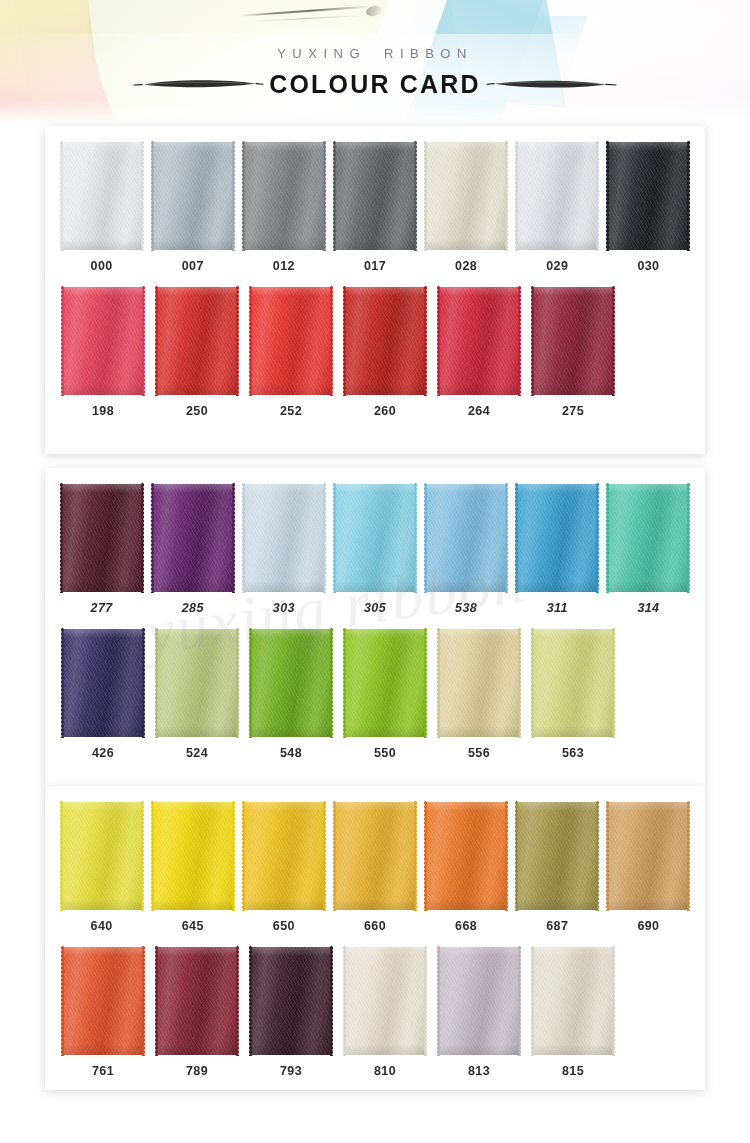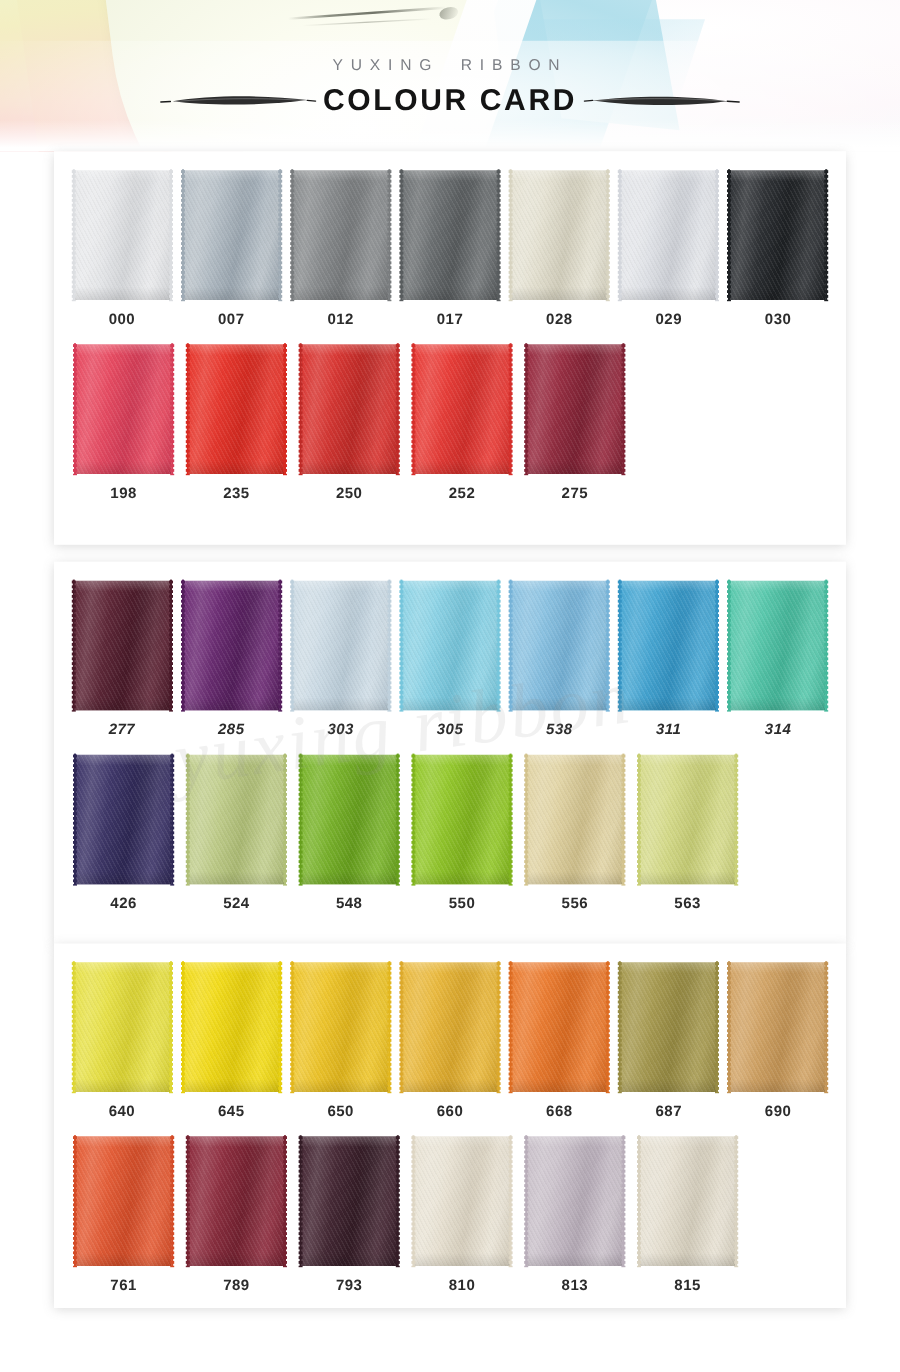--- a/index.html
+++ b/index.html
@@ -325,33 +325,20 @@
             <div class="topband"></div>
             <div class="botband"></div>
           </div>
           <div class="picot picot-l" style="background-image: radial-gradient(circle, rgb(214, 61, 88) 0px, rgb(214, 61, 88) 1.7px, rgba(255, 255, 255, 0) 1.9px);"></div>
           <div class="picot picot-r" style="background-image: radial-gradient(circle, rgb(214, 61, 88) 0px, rgb(214, 61, 88) 1.7px, rgba(255, 255, 255, 0) 1.9px);"></div>
         </div>
         <div class="chip-label">198</div>
       </div>
       <div class="swatch-cell">
         <div class="chip-wrap">
-          <div class="chip" style="background: linear-gradient(104deg, rgb(232, 52, 42) 0%, rgb(232, 52, 42) 28%, rgb(215, 42, 33) 58%, rgb(232, 52, 42) 82%, rgb(215, 42, 33) 100%);">
-            <div class="sheen"></div>
-            <div class="weave"></div>
-            <div class="topband"></div>
-            <div class="botband"></div>
-          </div>
-          <div class="picot picot-l" style="background-image: radial-gradient(circle, rgb(215, 42, 33) 0px, rgb(215, 42, 33) 1.7px, rgba(255, 255, 255, 0) 1.9px);"></div>
-          <div class="picot picot-r" style="background-image: radial-gradient(circle, rgb(215, 42, 33) 0px, rgb(215, 42, 33) 1.7px, rgba(255, 255, 255, 0) 1.9px);"></div>
-        </div>
-        <div class="chip-label">235</div>
-      </div>
-      <div class="swatch-cell">
-        <div class="chip-wrap">
           <div class="chip" style="background: linear-gradient(104deg, rgb(217, 51, 47) 0%, rgb(217, 51, 47) 28%, rgb(191, 42, 39) 58%, rgb(217, 51, 47) 82%, rgb(191, 42, 39) 100%);">
             <div class="sheen"></div>
             <div class="weave"></div>
             <div class="topband"></div>
             <div class="botband"></div>
           </div>
           <div class="picot picot-l" style="background-image: radial-gradient(circle, rgb(191, 42, 39) 0px, rgb(191, 42, 39) 1.7px, rgba(255, 255, 255, 0) 1.9px);"></div>
           <div class="picot picot-r" style="background-image: radial-gradient(circle, rgb(191, 42, 39) 0px, rgb(191, 42, 39) 1.7px, rgba(255, 255, 255, 0) 1.9px);"></div>
         </div>
         <div class="chip-label">250</div>
@@ -361,20 +348,46 @@
           <div class="chip" style="background: linear-gradient(104deg, rgb(233, 58, 53) 0%, rgb(233, 58, 53) 28%, rgb(213, 47, 43) 58%, rgb(233, 58, 53) 82%, rgb(213, 47, 43) 100%);">
             <div class="sheen"></div>
             <div class="weave"></div>
             <div class="topband"></div>
             <div class="botband"></div>
           </div>
           <div class="picot picot-l" style="background-image: radial-gradient(circle, rgb(213, 47, 43) 0px, rgb(213, 47, 43) 1.7px, rgba(255, 255, 255, 0) 1.9px);"></div>
           <div class="picot picot-r" style="background-image: radial-gradient(circle, rgb(213, 47, 43) 0px, rgb(213, 47, 43) 1.7px, rgba(255, 255, 255, 0) 1.9px);"></div>
         </div>
         <div class="chip-label">252</div>
+      </div>
+      <div class="swatch-cell">
+        <div class="chip-wrap">
+          <div class="chip" style="background: linear-gradient(104deg, rgb(199, 43, 40) 0%, rgb(199, 43, 40) 28%, rgb(174, 35, 32) 58%, rgb(199, 43, 40) 82%, rgb(174, 35, 32) 100%);">
+            <div class="sheen"></div>
+            <div class="weave"></div>
+            <div class="topband"></div>
+            <div class="botband"></div>
+          </div>
+          <div class="picot picot-l" style="background-image: radial-gradient(circle, rgb(174, 35, 32) 0px, rgb(174, 35, 32) 1.7px, rgba(255, 255, 255, 0) 1.9px);"></div>
+          <div class="picot picot-r" style="background-image: radial-gradient(circle, rgb(174, 35, 32) 0px, rgb(174, 35, 32) 1.7px, rgba(255, 255, 255, 0) 1.9px);"></div>
+        </div>
+        <div class="chip-label">260</div>
+      </div>
+      <div class="swatch-cell">
+        <div class="chip-wrap">
+          <div class="chip" style="background: linear-gradient(104deg, rgb(212, 44, 65) 0%, rgb(212, 44, 65) 28%, rgb(187, 36, 56) 58%, rgb(212, 44, 65) 82%, rgb(187, 36, 56) 100%);">
+            <div class="sheen"></div>
+            <div class="weave"></div>
+            <div class="topband"></div>
+            <div class="botband"></div>
+          </div>
+          <div class="picot picot-l" style="background-image: radial-gradient(circle, rgb(187, 36, 56) 0px, rgb(187, 36, 56) 1.7px, rgba(255, 255, 255, 0) 1.9px);"></div>
+          <div class="picot picot-r" style="background-image: radial-gradient(circle, rgb(187, 36, 56) 0px, rgb(187, 36, 56) 1.7px, rgba(255, 255, 255, 0) 1.9px);"></div>
+        </div>
+        <div class="chip-label">264</div>
       </div>
       <div class="swatch-cell">
         <div class="chip-wrap">
           <div class="chip" style="background: linear-gradient(104deg, rgb(152, 42, 63) 0%, rgb(152, 42, 63) 28%, rgb(126, 34, 52) 58%, rgb(152, 42, 63) 82%, rgb(126, 34, 52) 100%);">
             <div class="sheen"></div>
             <div class="weave"></div>
             <div class="topband"></div>
             <div class="botband"></div>
           </div>
           <div class="picot picot-l" style="background-image: radial-gradient(circle, rgb(126, 34, 52) 0px, rgb(126, 34, 52) 1.7px, rgba(255, 255, 255, 0) 1.9px);"></div>

